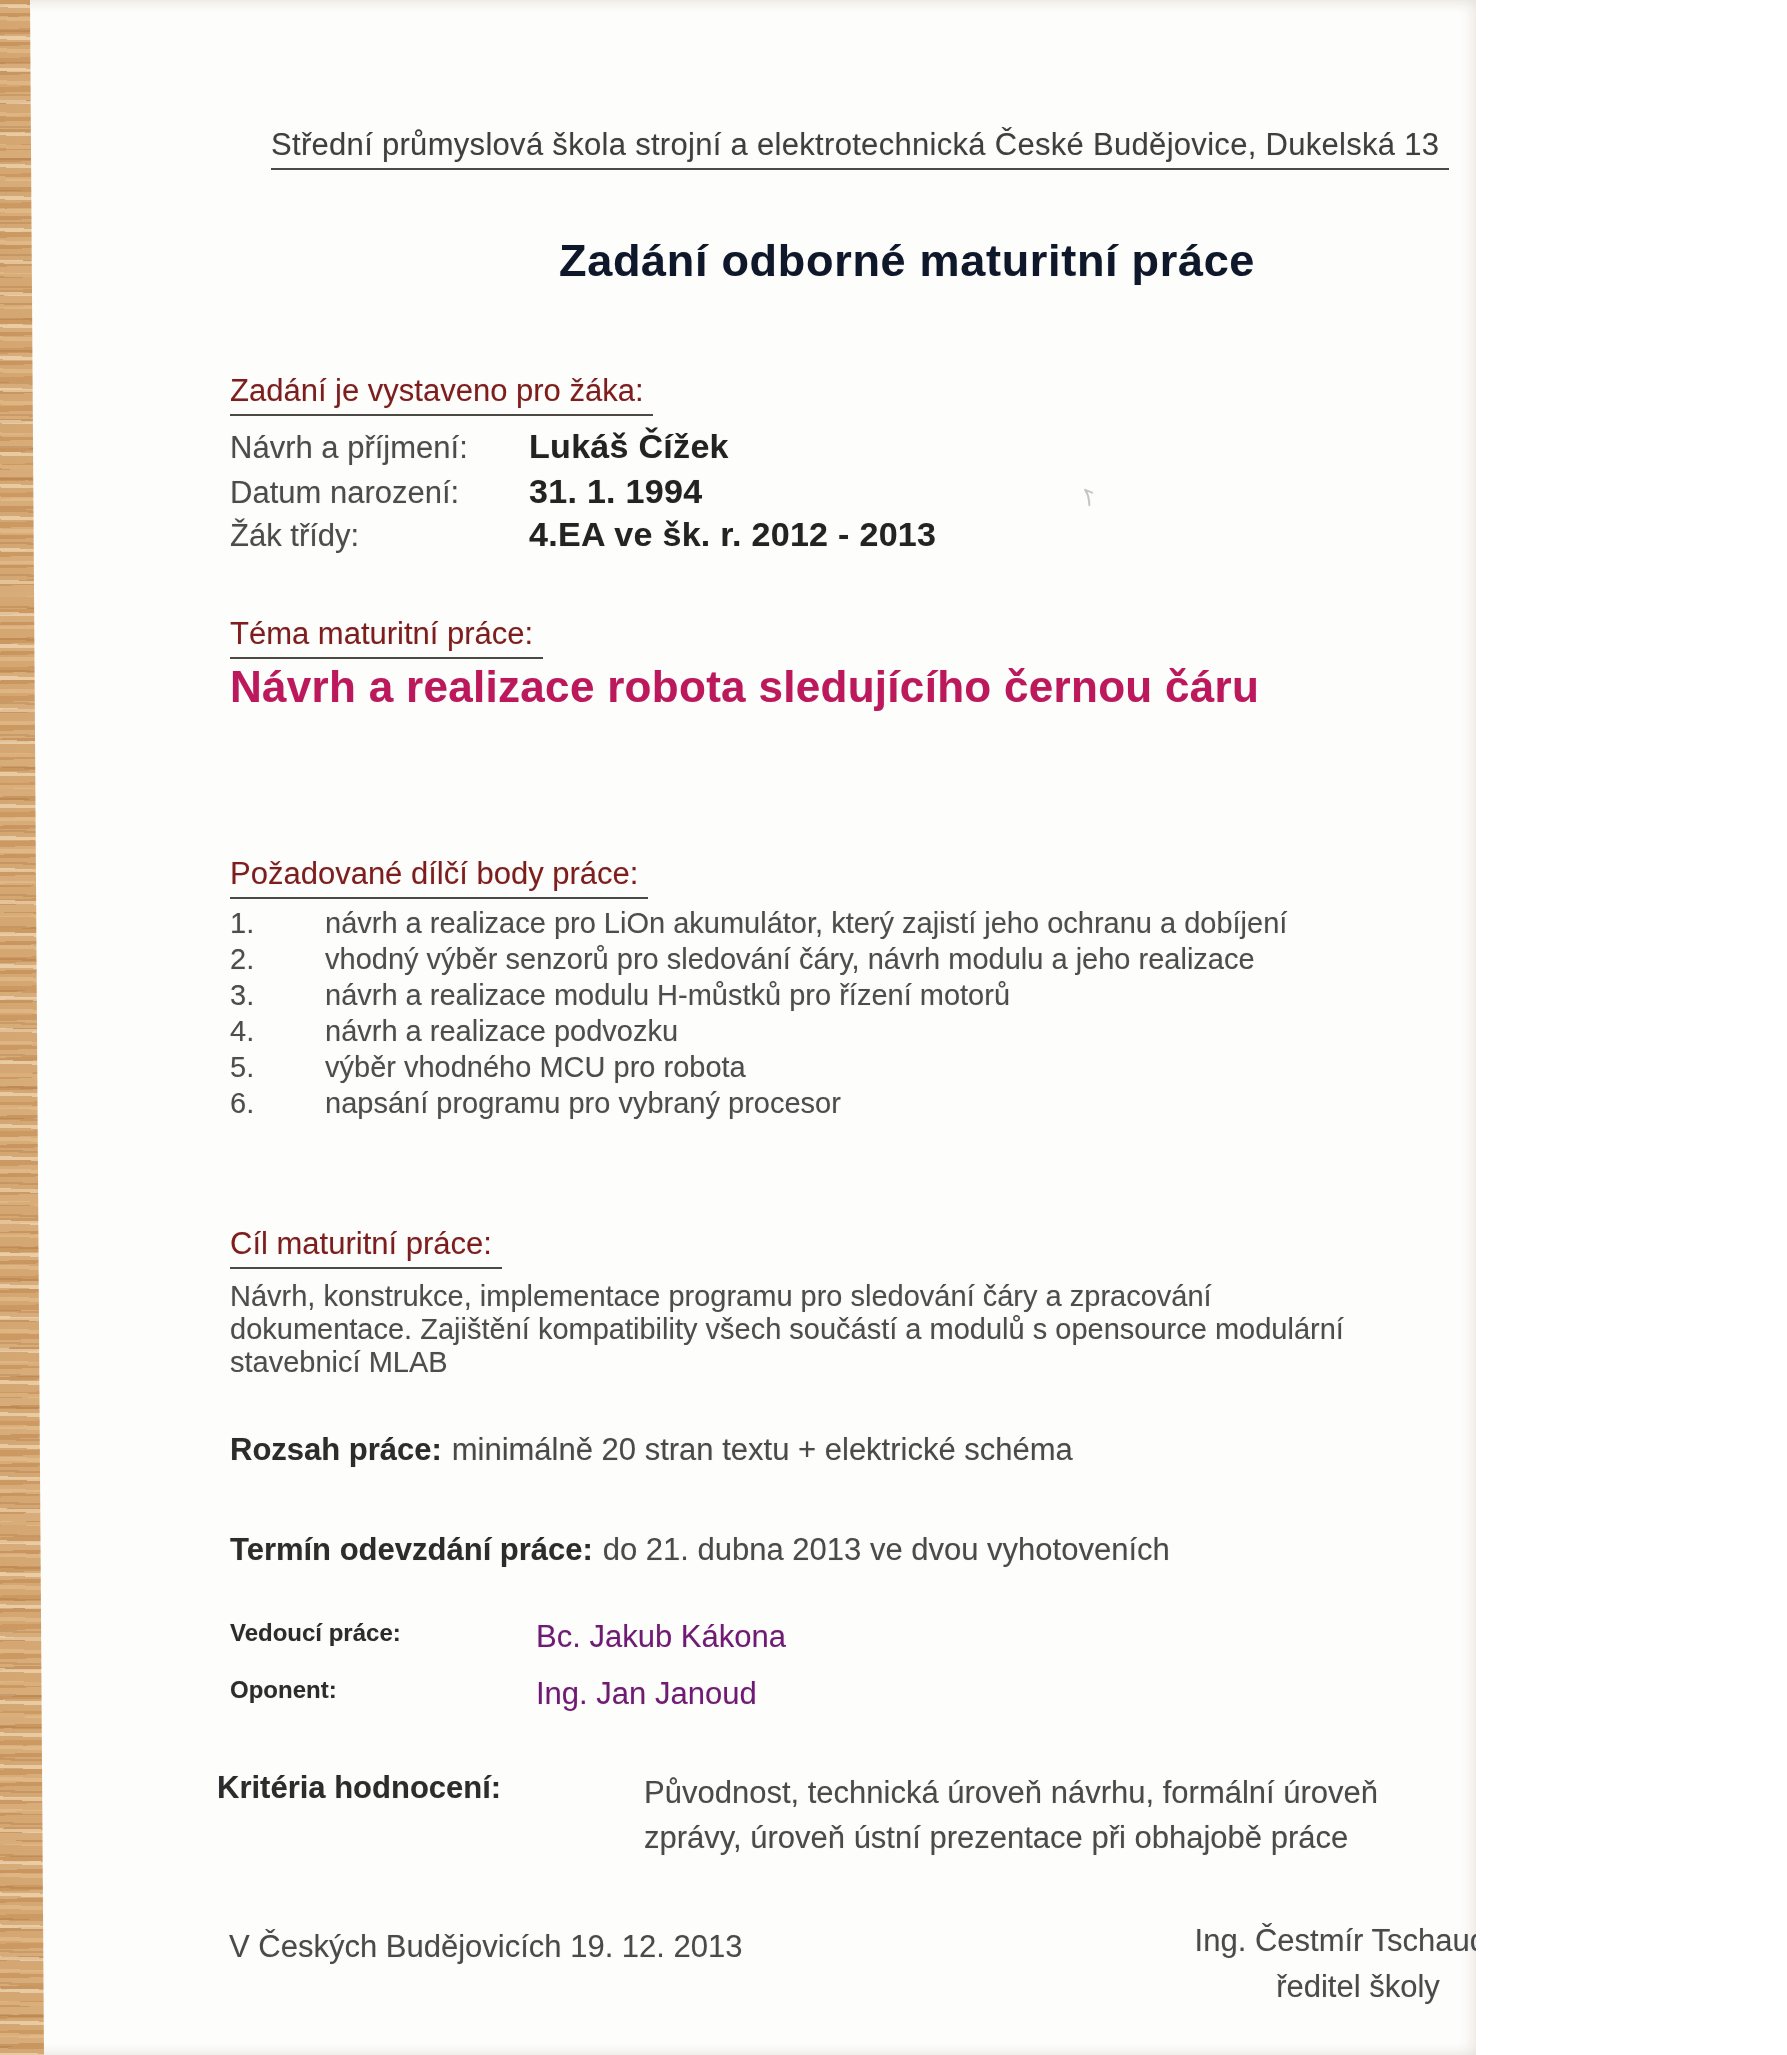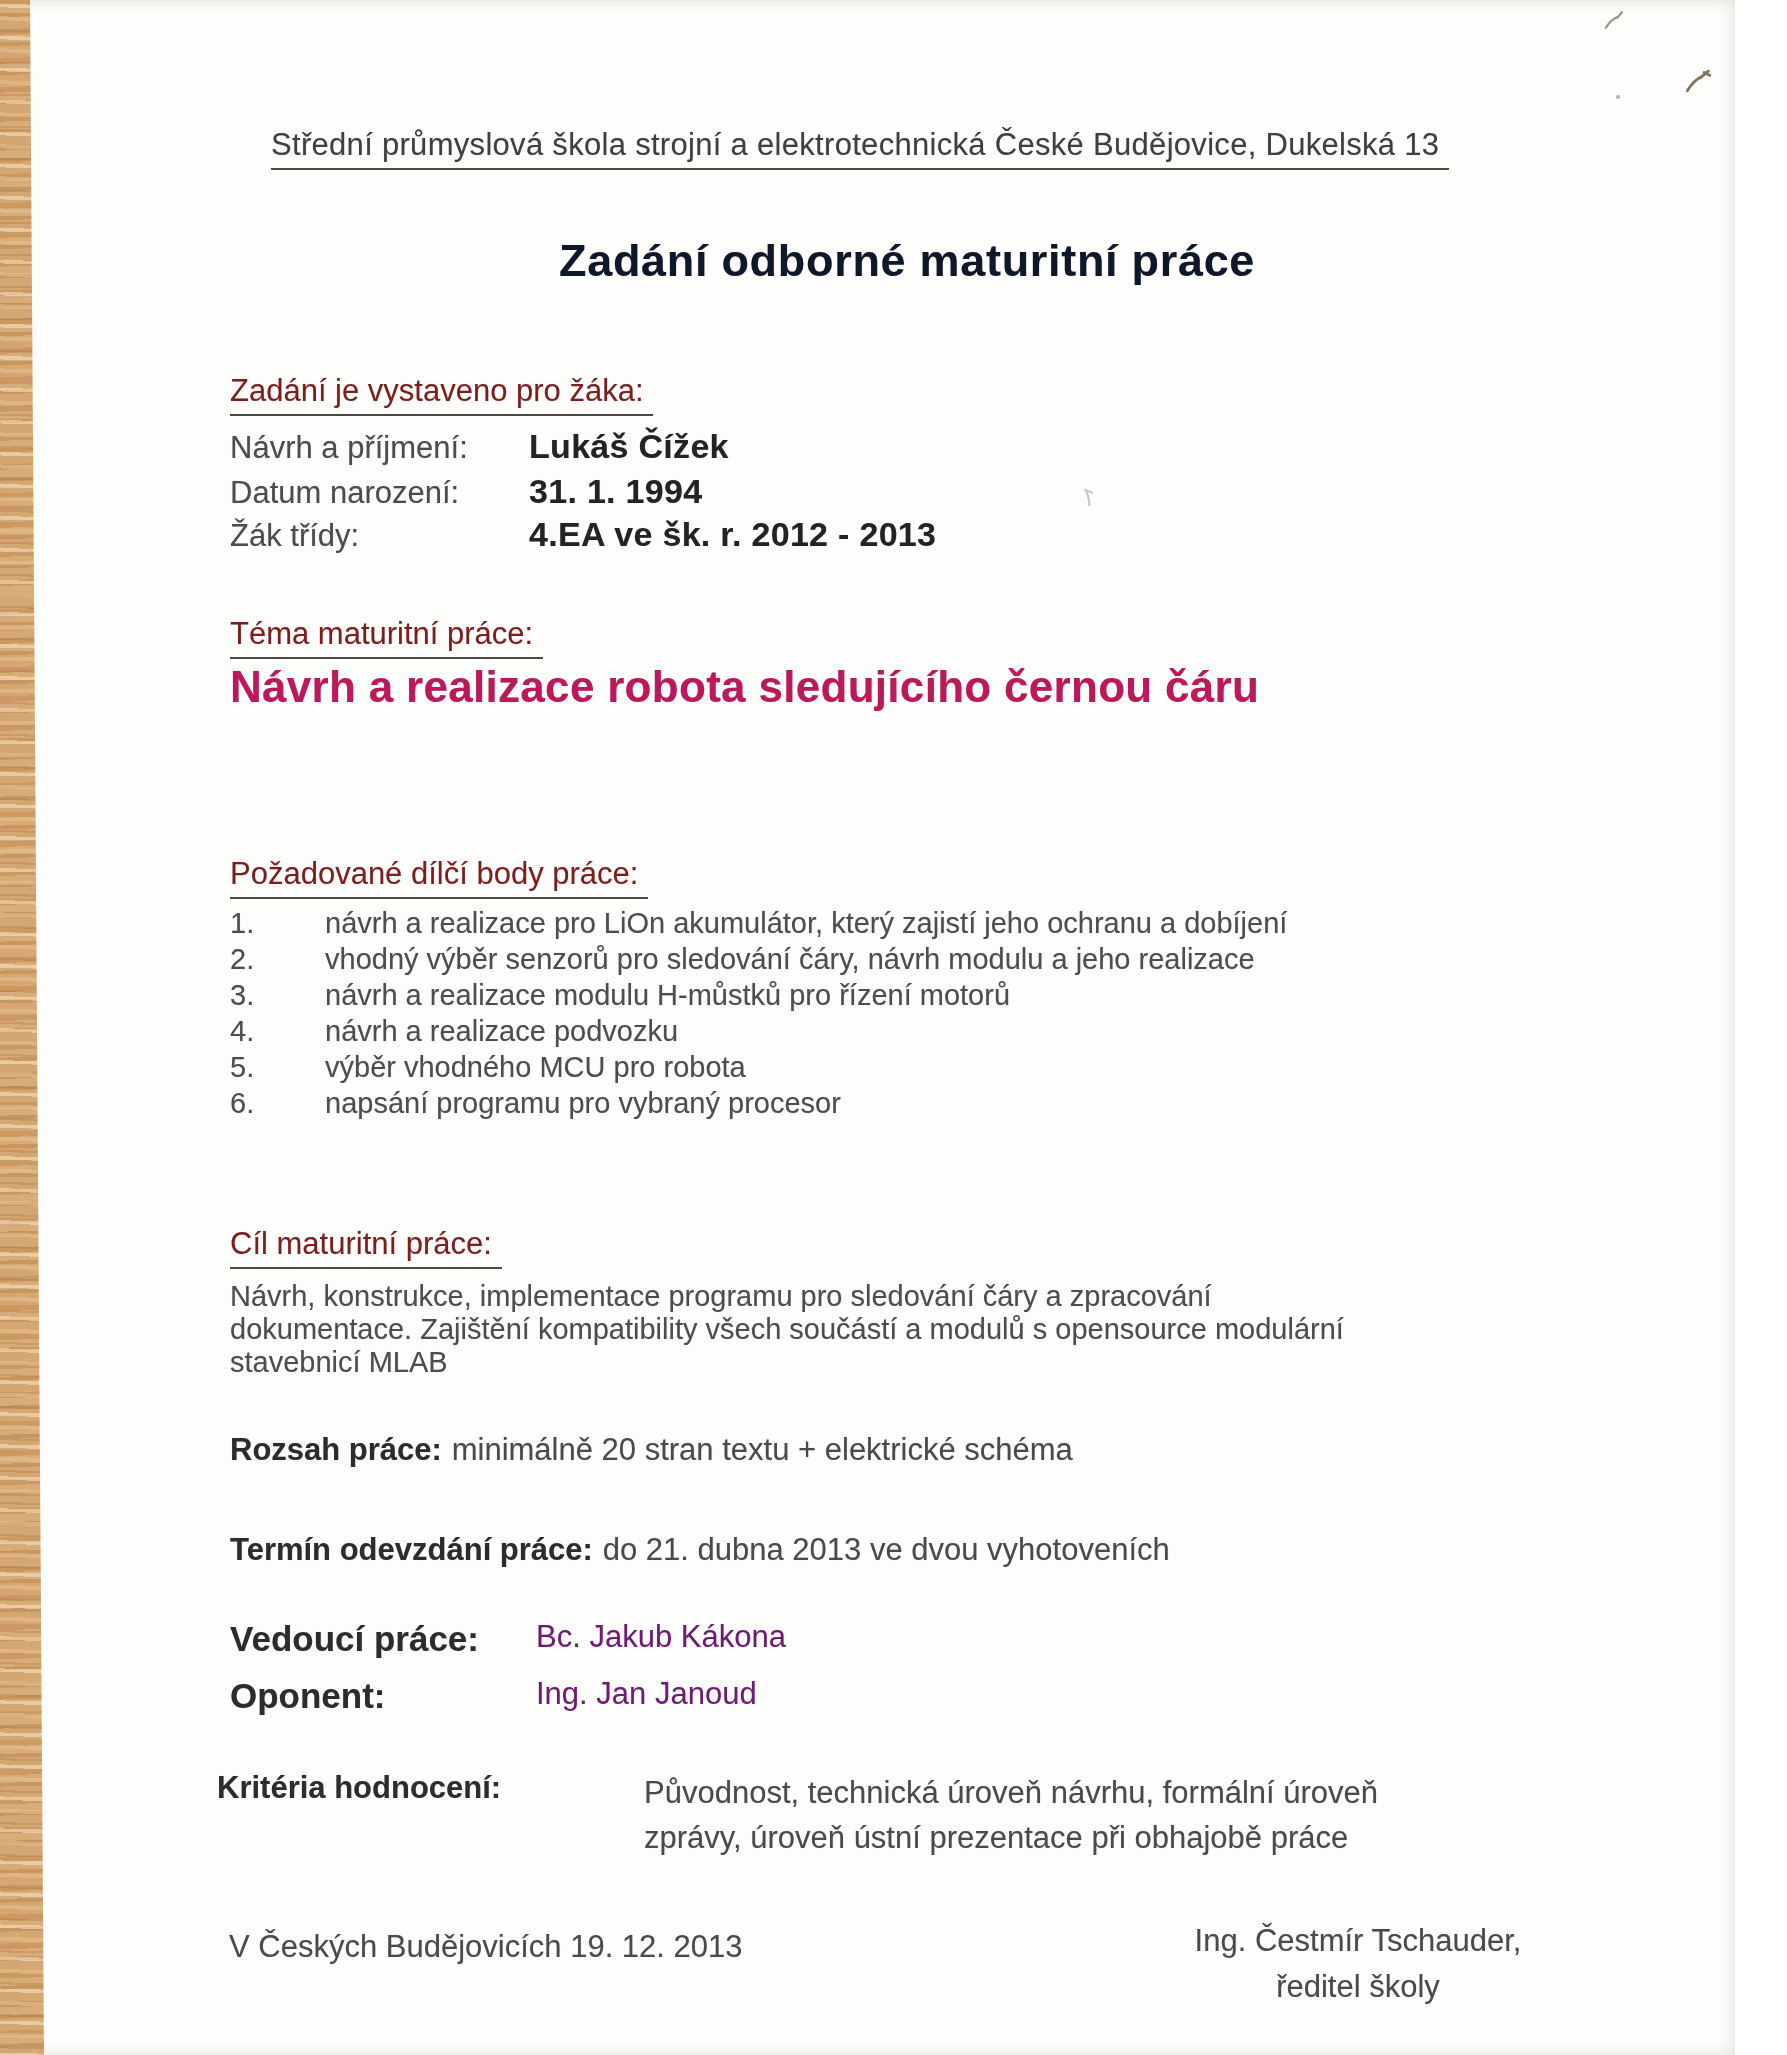--- a/index.html
+++ b/index.html
@@ -1,19 +1,19 @@
 <!DOCTYPE html>
 <html style="font-size:11.2px"><head>
 <meta charset="utf-8">
 <style>
   html,body { margin:0; padding:0; }
   body { width:1788px; height:2056px; font-family:"Liberation Sans","DejaVu Sans",sans-serif; }
 
   .scene {
-    position:relative; width:1735px; height:2056px; overflow:hidden;
+    position:relative; width:1476px; height:2056px; overflow:hidden;
     background-color:#d7a976;
     background-image:
       repeating-linear-gradient(1.5deg,
         rgba(255,244,222,0.45) 0 3.5px, rgba(255,244,222,0) 3.5px 7.7px,
         rgba(150,94,45,0.22) 7.7px 9.8px, rgba(150,94,45,0) 9.8px 19px,
         rgba(232,196,146,0.5) 19px 23px, rgba(232,196,146,0) 23px 32px),
       repeating-linear-gradient(178.5deg,
         rgba(198,140,82,0.30) 0 5.6px, rgba(230,197,150,0.35) 5.6px 13.3px,
         rgba(178,117,62,0.22) 13.3px 17px, rgba(224,185,135,0.3) 17px 29px),
       linear-gradient(to right, #cf9e68, #e0b888 40%, #d8ab78);
@@ -55,21 +55,21 @@
   .goal-para { left:230px; top:1280px; font-size:29px; line-height:33px; color:#4d4d4d; }
 
   .inline-row { font-size:31px; color:#4a4a4a; }
   .rozsah-row { left:230px; top:1432px; }
   .termin-row { left:230px; top:1532px; }
   .b { font-weight:bold; color:#2c2c2c; }
   .inline-row .b { margin-right:9.8px; }
 
   .vedouci-row { left:230px; top:1619px; }
   .oponent-row { left:230px; top:1676px; }
-  .p-label { width:306px; font-size:35px; }
+  .p-label { width:306px; font-size:24px; }
   .p-value { font-size:31px; color:#701a75; }
 
   .kriteria-row { left:217px; top:1770px;gap:18px; }
   .k-label { width:409px; font-size:31px; }
   .k-lines { font-size:31px; color:#4a4a4a; line-height:45px; }
 
   .footer-date { left:229px; top:1929px; font-size:31px; color:#4a4a4a; }
   .signature   { left:1154px; top:1923px; width:408px; text-align:center; font-size:31px; color:#4a4a4a; }
   .sig-role    { margin-top:9.8px;text-align:center; }
 

